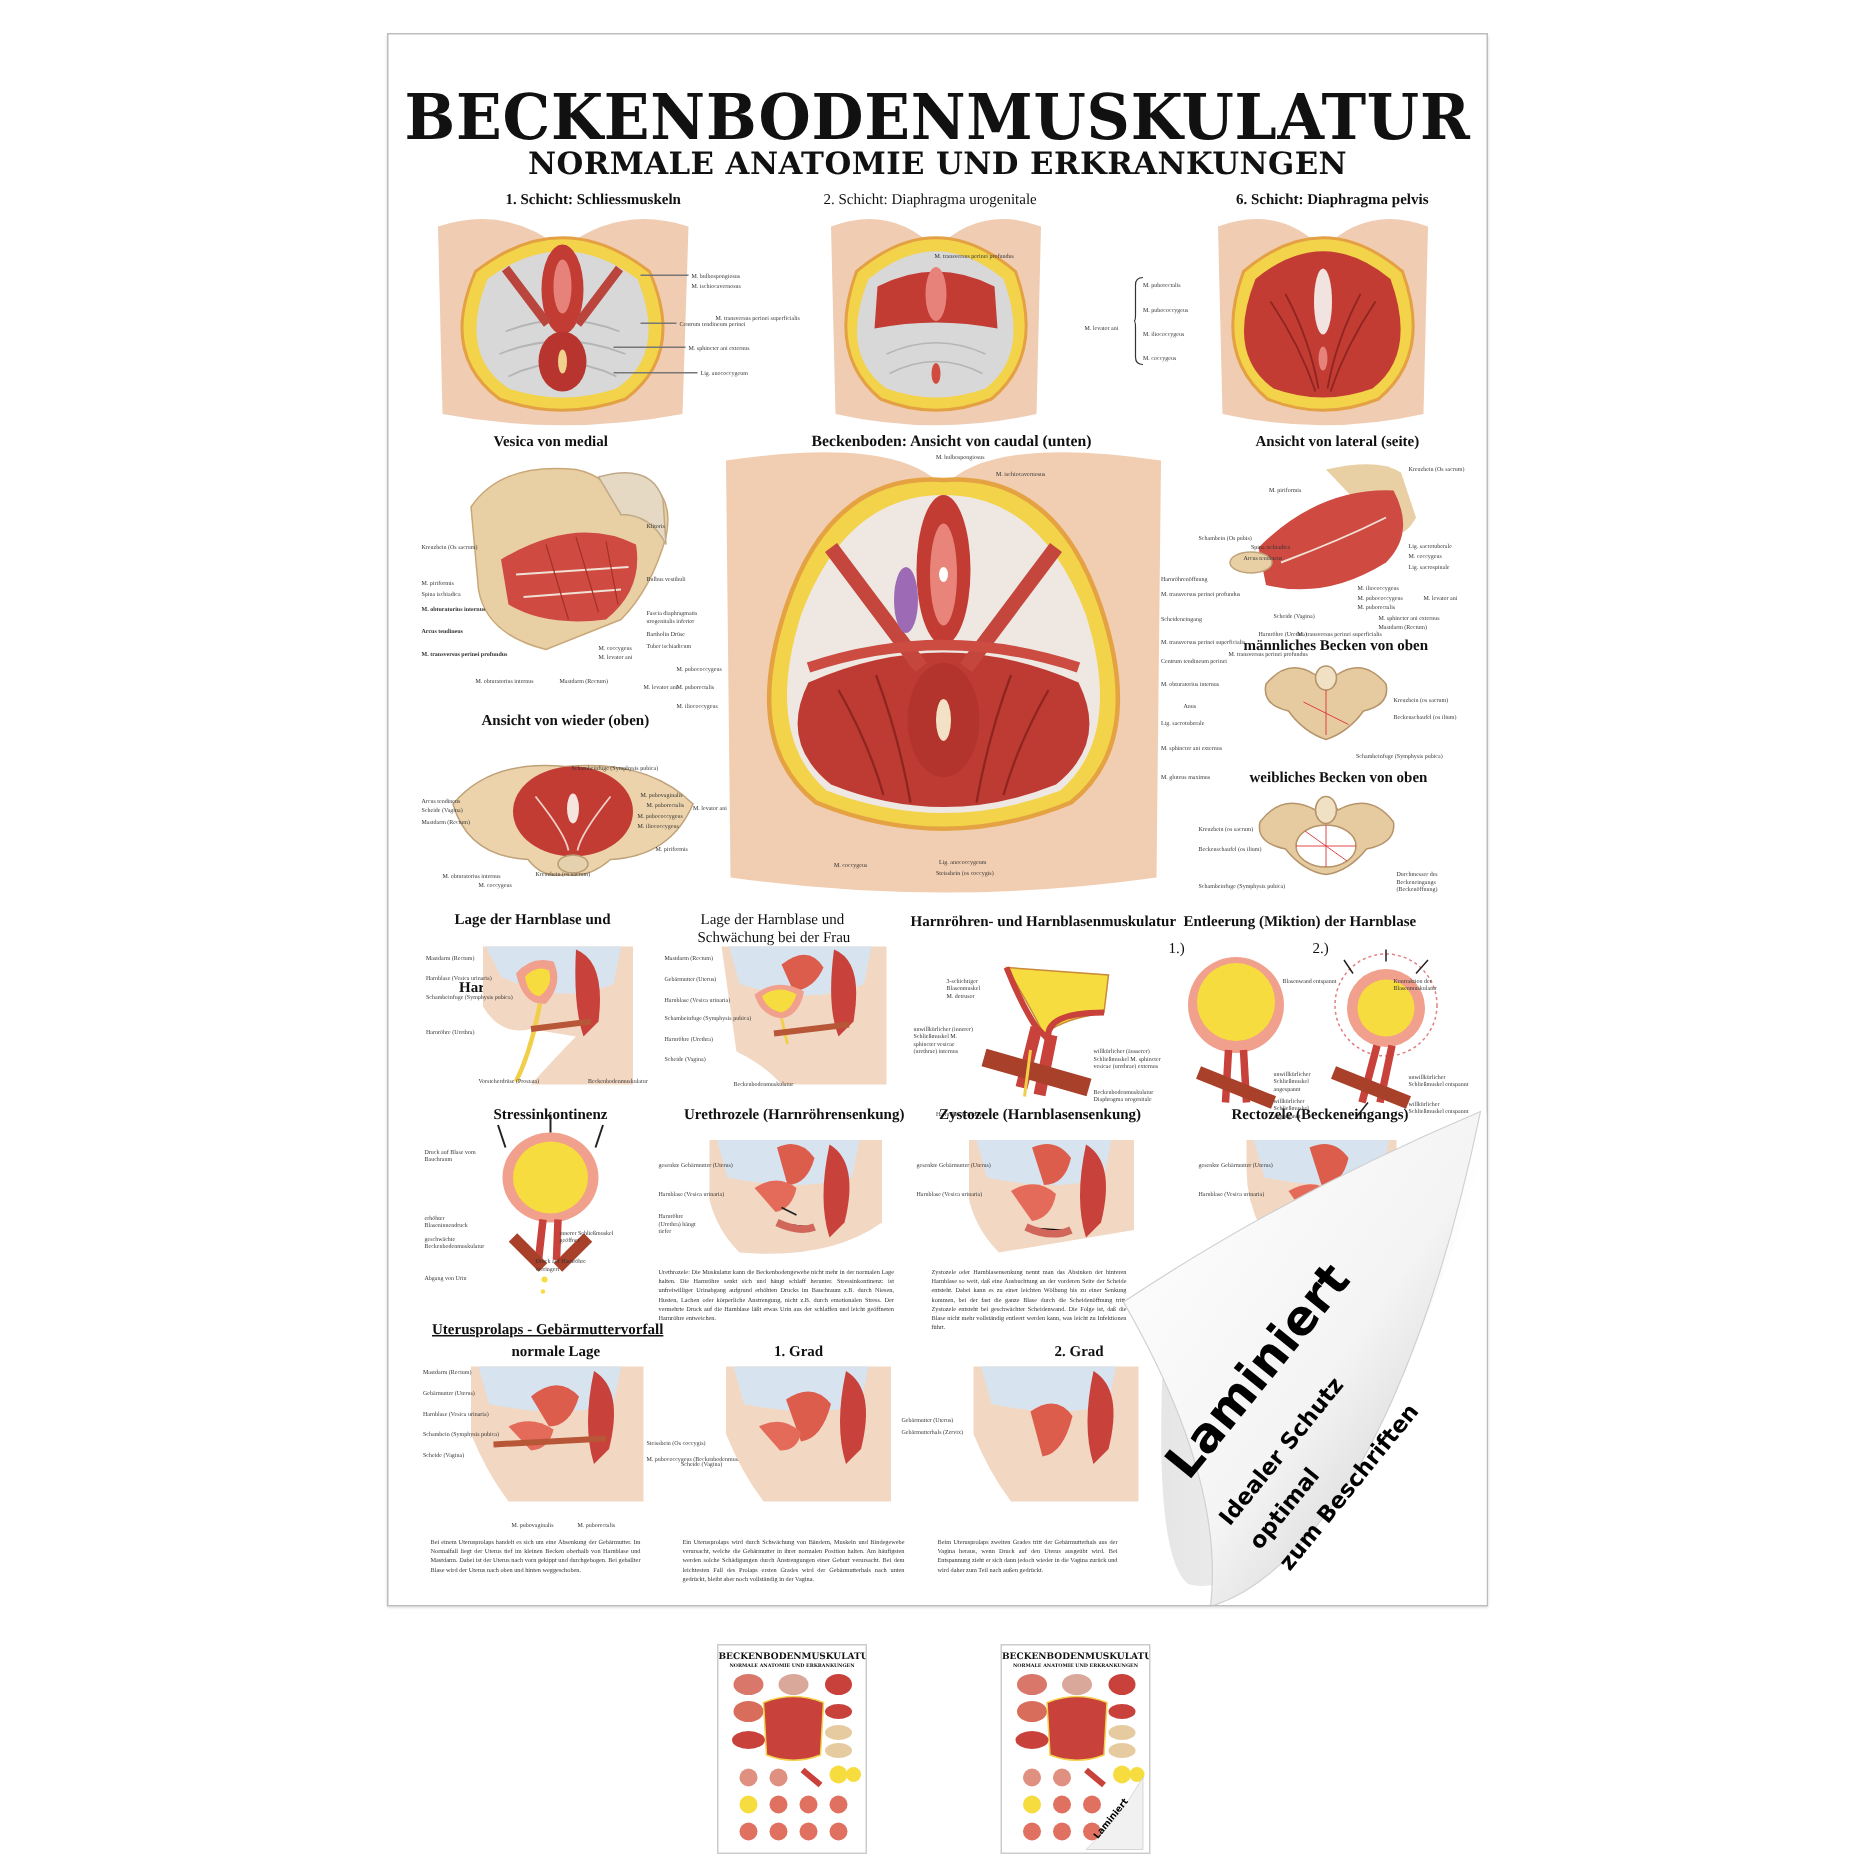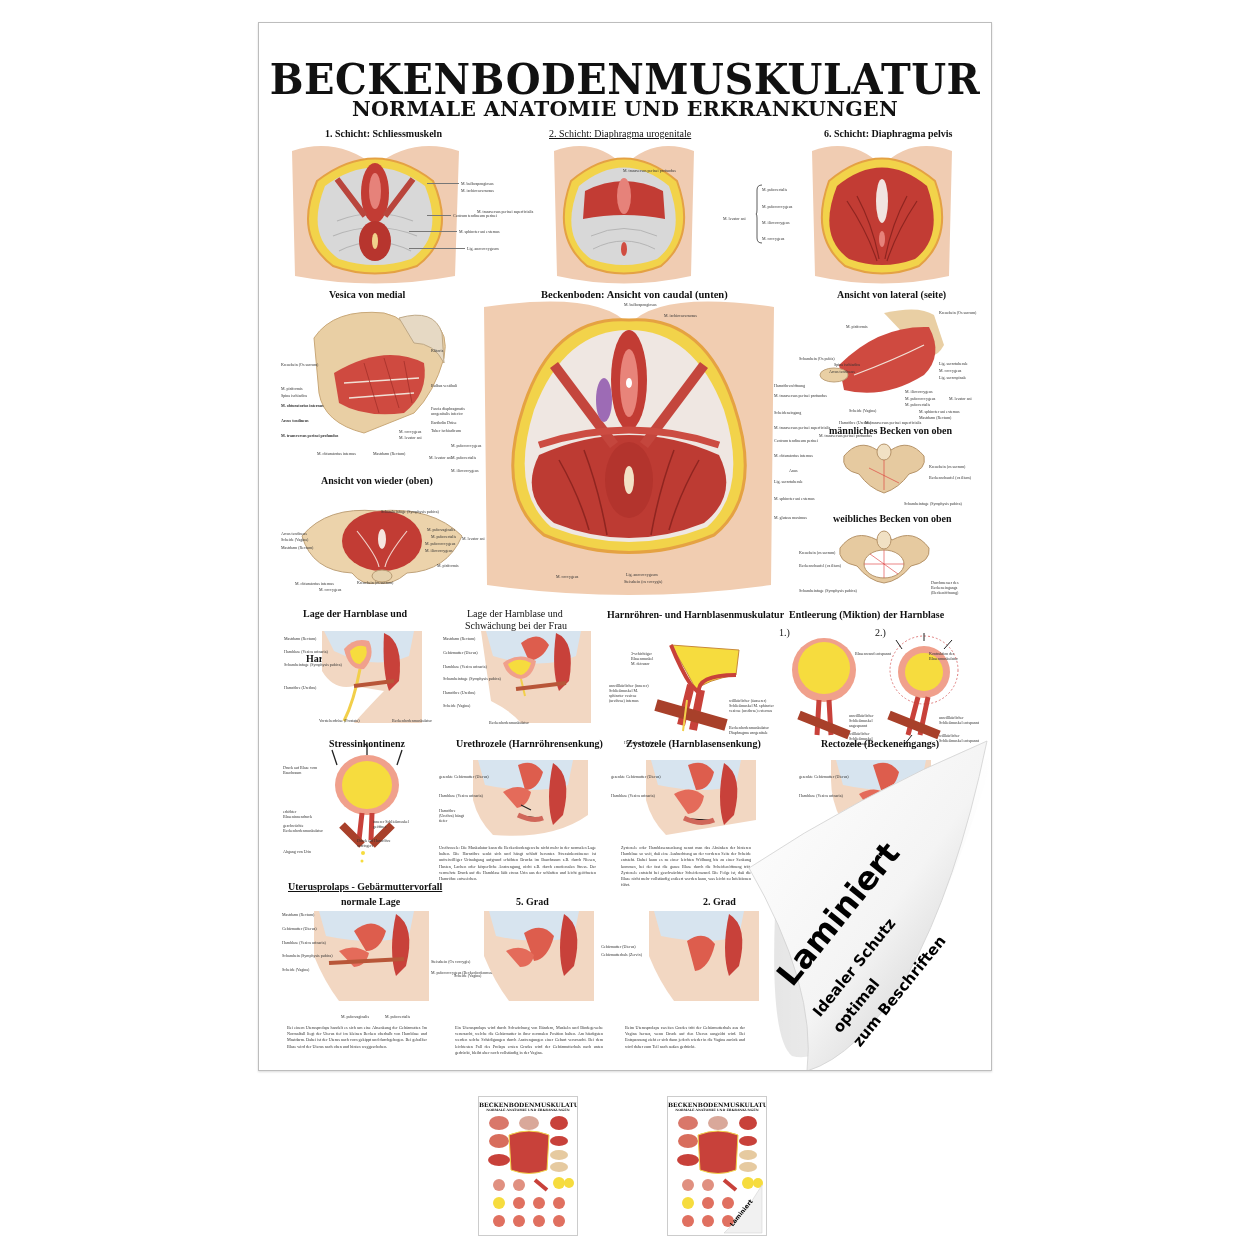--- a/index.html
+++ b/index.html
@@ -57,22 +57,22 @@
   .thumb .t2 { position: absolute; top: 11px; width: 100%; text-align: center; font-weight: 700; font-size: 3.2px; font-family: "DejaVu Serif", serif; }
 </style>
 </head>
 <body>
 
 <div class="poster">
 
   <div class="title-main">BECKENBODENMUSKULATUR</div>
   <div class="title-sub">NORMALE ANATOMIE UND ERKRANKUNGEN</div>
 
-  <div class="panel-title" style="left:66px; top:105px;">1. Schicht: Schliessmuskeln</div>
-  <div class="panel-title" style="left:290px; top:105px; font-weight:400;text-decoration:underline;">2. Schicht: Diaphragma urogenitale</div>
+  <div class="panel-title" style="left:78px; top:105px;">1. Schicht: Schliessmuskeln</div>
+  <div class="panel-title" style="left:290px; top:105px; font-weight:400;">2. Schicht: Diaphragma urogenitale</div>
   <div class="panel-title" style="left:565px; top:105px;">6. Schicht: Diaphragma pelvis</div>
 
   <svg style="left:28px; top:118px;" width="180" height="142" viewBox="0 0 180 142">
     <path d="M5 10 Q50 -5 88 25 Q126 -5 172 10 L168 135 Q88 150 8 135 Z" fill="#f0ccb2"></path>
     <path d="M30 40 Q88 -5 146 40 Q170 95 130 125 Q88 140 46 125 Q6 95 30 40Z" fill="#f2d34a" stroke="#e4a144" stroke-width="2"></path>
     <path d="M38 45 Q88 8 138 45 Q158 95 124 118 Q88 130 52 118 Q18 95 38 45Z" fill="#d8d8d8"></path>
     <path d="M50 80 Q88 65 126 80 M46 95 Q88 78 130 95 M52 110 Q88 92 124 110" stroke="#b5b5b5" fill="none" stroke-width="1.2"></path>
     <ellipse cx="88" cy="52" rx="14" ry="30" fill="#c23c34"></ellipse>
     <ellipse cx="88" cy="50" rx="6" ry="18" fill="#e6827a"></ellipse>
     <ellipse cx="88" cy="100" rx="16" ry="20" fill="#b7352e"></ellipse>
@@ -395,21 +395,21 @@
   <div class="lbl" style="left:23px; top:903px;">Gebärmutter (Uterus)</div>
   <div class="lbl" style="left:23px; top:917px;">Harnblase (Vesica urinaria)</div>
   <div class="lbl" style="left:23px; top:930px;">Schambein (Symphysis pubica)</div>
   <div class="lbl" style="left:23px; top:944px;">Scheide (Vagina)</div>
   <div class="lbl" style="left:172px; top:936px;">Steissbein (Os coccygis)</div>
   <div class="lbl" style="left:172px; top:947px;">M. pubococcygeus (Beckenbodenmuskel)</div>
   <div class="lbl" style="left:82px; top:991px;">M. pubovaginalis</div>
   <div class="lbl" style="left:126px; top:991px;">M. puborectalis</div>
   <div class="para" style="left:28px; top:1002px; width:140px;">Bei einem Uterusprolaps handelt es sich um eine Absenkung der Gebärmutter. Im Normalfall liegt der Uterus tief im kleinen Becken oberhalb von Harnblase und Mastdarm. Dabei ist der Uterus nach vorn gekippt und durchgebogen. Bei geballter Blase wird der Uterus nach oben und hinten weggeschoben.</div>
 
-  <div class="panel-title" style="left:257px; top:873px;">5. Grad</div>
+  <div class="panel-title" style="left:257px; top:873px;">1. Grad</div>
   <svg style="left:225px; top:888px;" width="110" height="90" viewBox="0 0 110 90">
     <path d="M0 0 L110 0 L110 90 L25 90 Q10 70 0 45Z" fill="#f2d7c2"></path>
     <path d="M5 0 L95 0 L90 25 Q60 35 12 25Z" fill="#d7e4ef"></path>
     <path d="M40 22 Q58 10 70 25 Q64 48 50 50 Z" fill="#dd5d4d"></path>
     <path d="M22 40 Q38 32 50 44 Q48 56 36 56 Z" fill="#e46b5a"></path>
     <path d="M80 3 Q100 15 90 55 L80 65 Q72 40 80 3Z" fill="#c8413a"></path>
   </svg>
   <div class="lbl" style="left:195px; top:950px;">Scheide (Vagina)</div>
   <div class="lbl" style="left:342px; top:921px;">Gebärmutter (Uterus)</div>
   <div class="lbl" style="left:342px; top:929px;">Gebärmutterhals (Zervix)</div>

